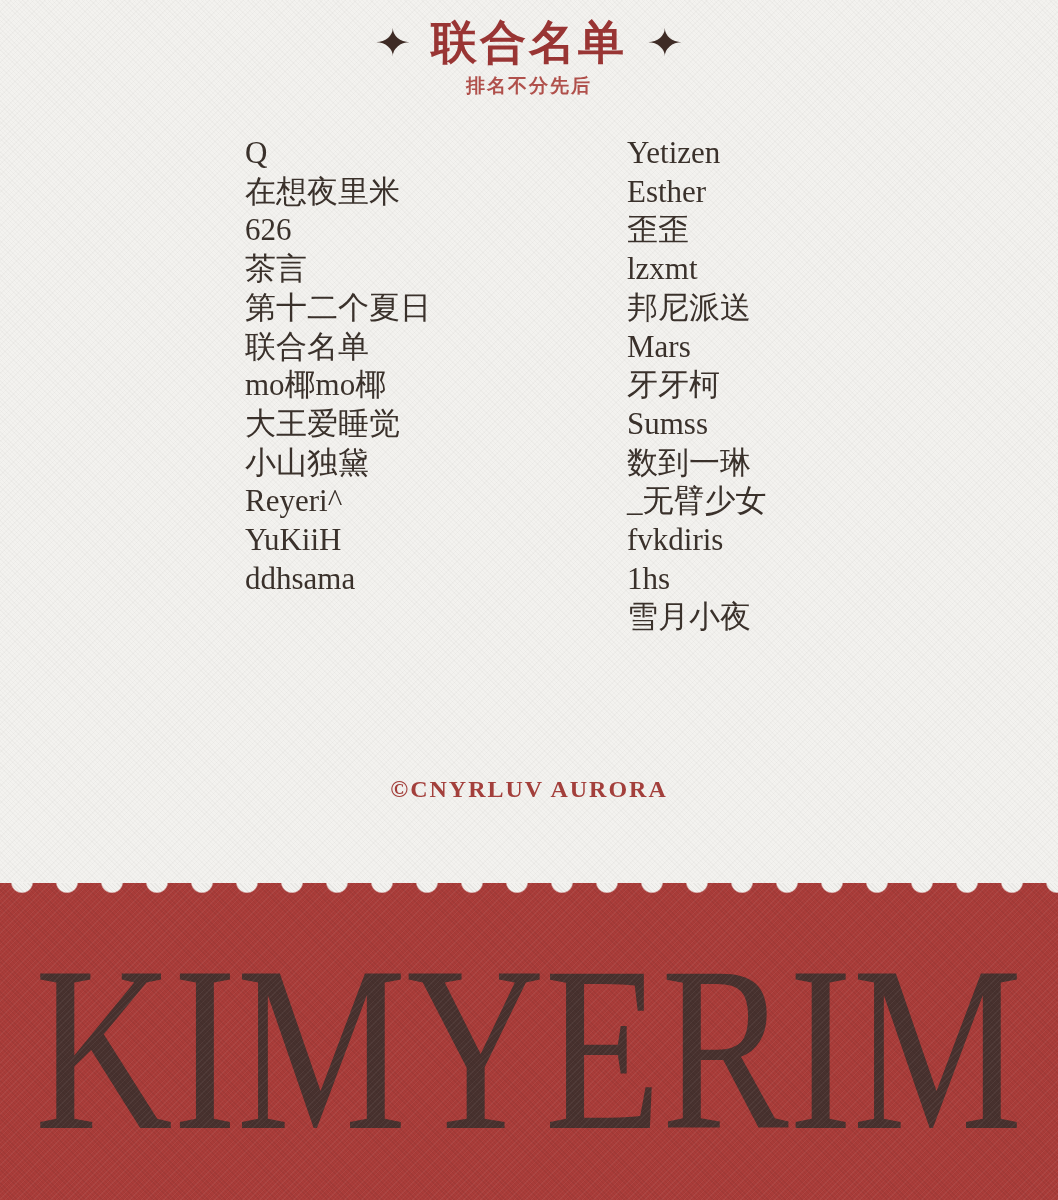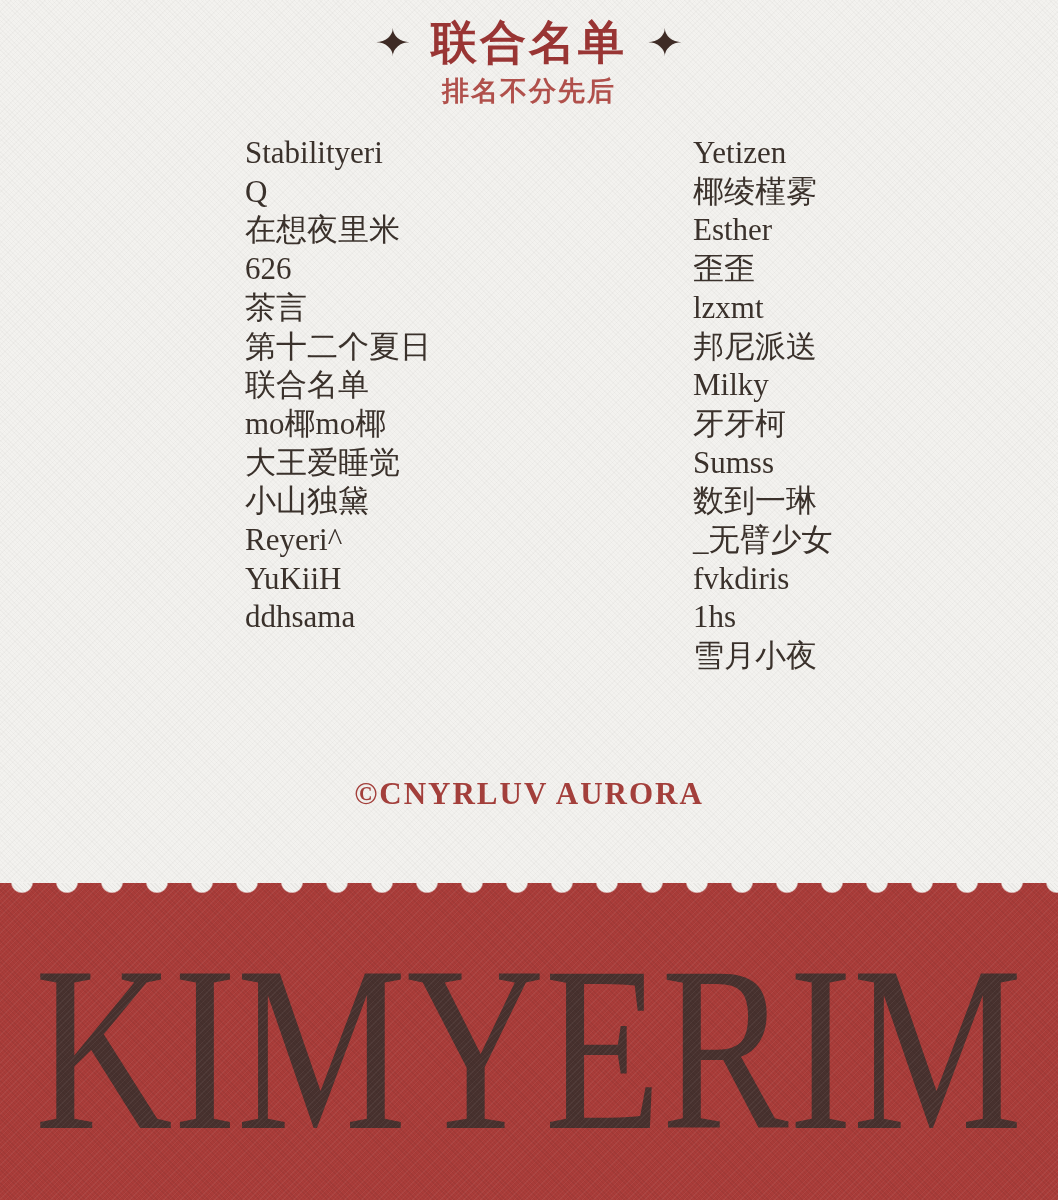--- a/index.html
+++ b/index.html
@@ -42,44 +42,44 @@
   .title {
     color: var(--title, #993534);
     font-size: 46px;
     font-weight: bold;
     letter-spacing: 3px;
     line-height: 1.1;
   }
   .subtitle {
     margin-top: 4px;
     color: var(--subtitle, #b0504b);
-    font-size: 27px;
+    font-size: 19px;
     font-weight: bold;
     letter-spacing: 2px;
     text-align: center;
   }
 
   .columns { position: absolute; top: 134px; left: 0; right: 0; }
   .name-col {
     position: absolute;
     top: 0;
     color: var(--names, #3a312b);
     font-size: 31px;
     line-height: 38.7px;
     white-space: nowrap;
   }
   .name-col.left  { left: 245px; }
-  .name-col.right { left: 693px; }
+  .name-col.right { left: 627px; }
 
   .credit {
     position: absolute;
     top: 776px; left: 0; right: 0;
     text-align: center;
     color: var(--credit, #a33f3b);
-    font-size: 31px;
+    font-size: 24px;
     font-weight: bold;
     letter-spacing: 2px;
   }
 
   .banner {
     position: absolute;
     left: 0; right: 0; bottom: 0;
     height: 317px;
     background: var(--banner-bg, #a93c39);
     display: flex;
@@ -123,42 +123,40 @@
     <div class="title-row">
       <span class="star">✦</span>
       <span class="title">联合名单</span>
       <span class="star">✦</span>
     </div>
     <div class="subtitle">排名不分先后</div>
   </div>
 
   <div class="columns">
     <div class="name-col left">
-        <div class="name-row">Stabilityeri</div>
         <div class="name-row">Q</div>
         <div class="name-row">在想夜里米</div>
         <div class="name-row">626</div>
         <div class="name-row">茶言</div>
         <div class="name-row">第十二个夏日</div>
         <div class="name-row">联合名单</div>
         <div class="name-row">mo椰mo椰</div>
         <div class="name-row">大王爱睡觉</div>
         <div class="name-row">小山独黛</div>
         <div class="name-row">Reyeri^</div>
         <div class="name-row">YuKiiH</div>
         <div class="name-row">ddhsama</div>
       </div>
     <div class="name-col right">
         <div class="name-row">Yetizen</div>
-        <div class="name-row">椰绫槿雾</div>
         <div class="name-row">Esther</div>
         <div class="name-row">歪歪</div>
         <div class="name-row">lzxmt</div>
         <div class="name-row">邦尼派送</div>
-        <div class="name-row">Milky</div>
+        <div class="name-row">Mars</div>
         <div class="name-row">牙牙柯</div>
         <div class="name-row">Sumss</div>
         <div class="name-row">数到一琳</div>
         <div class="name-row">_无臂少女</div>
         <div class="name-row">fvkdiris</div>
         <div class="name-row">1hs</div>
         <div class="name-row">雪月小夜</div>
       </div>
   </div>
 

